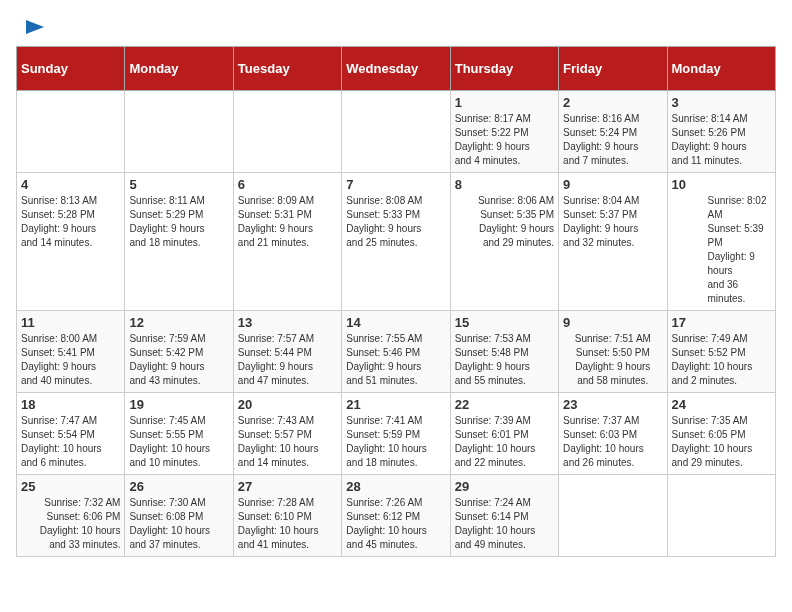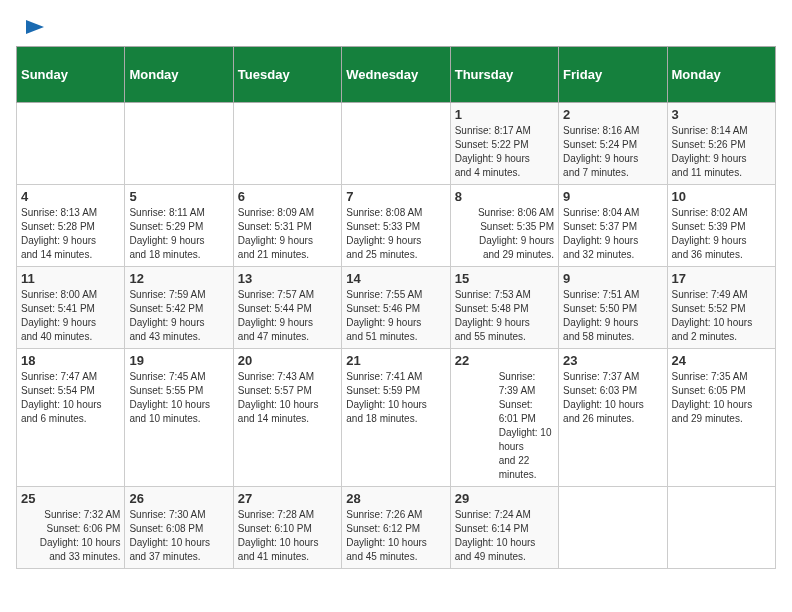--- a/index.html
+++ b/index.html
@@ -40,25 +40,25 @@
     .calendar-subtitle {
       font-size: 16px;
       color: #555;
     }
     table {
       width: 100%;
       border-collapse: collapse;
       table-layout: fixed;
     }
     thead tr th {
-      background-color: #15803d;
+      background-color: #b91c1c;
       color: #fff;
       font-size: 13px;
       font-weight: bold;
-      padding: 20px 4px;
+      padding: 14px 4px;
       text-align: left;
       border: 1px solid #aaa;
     }
     tbody tr td {
       border: 1px solid #ccc;
       vertical-align: top;
       padding: 4px 4px 4px 4px;
       font-size: 10.5px;
       color: #333;
       height: 80px;
@@ -181,21 +181,21 @@
         </td>
         <td>
           <div class="day-number">9</div>
           <div class="day-info" style="white-space: pre-line;">Sunrise: 8:04 AM
 Sunset: 5:37 PM
 Daylight: 9 hours
 and 32 minutes.</div>
         </td>
         <td>
           <div class="day-number">10</div>
-          <div class="day-info" style="white-space: pre-line;">Sunrise: 8:02 AM
+          <div class="day-info" style="white-space: pre-line; margin-left: 36px;">Sunrise: 8:02 AM
 Sunset: 5:39 PM
 Daylight: 9 hours
 and 36 minutes.</div>
         </td>
       </tr>
       <tr>
         <td>
           <div class="day-number">11</div>
           <div class="day-info" style="white-space: pre-line;">Sunrise: 8:00 AM
 Sunset: 5:41 PM
@@ -225,21 +225,21 @@
         </td>
         <td>
           <div class="day-number">15</div>
           <div class="day-info" style="white-space: pre-line;">Sunrise: 7:53 AM
 Sunset: 5:48 PM
 Daylight: 9 hours
 and 55 minutes.</div>
         </td>
         <td>
           <div class="day-number">9</div>
-          <div class="day-info" style="white-space: pre-line;">Sunrise: 7:51 AM
+          <div class="day-info" style="white-space: pre-line; text-align: center;">Sunrise: 7:51 AM
 Sunset: 5:50 PM
 Daylight: 9 hours
 and 58 minutes.</div>
         </td>
         <td>
           <div class="day-number">17</div>
           <div class="day-info" style="white-space: pre-line;">Sunrise: 7:49 AM
 Sunset: 5:52 PM
 Daylight: 10 hours
 and 2 minutes.</div>
@@ -269,21 +269,21 @@
         </td>
         <td>
           <div class="day-number">21</div>
           <div class="day-info" style="white-space: pre-line;">Sunrise: 7:41 AM
 Sunset: 5:59 PM
 Daylight: 10 hours
 and 18 minutes.</div>
         </td>
         <td>
           <div class="day-number">22</div>
-          <div class="day-info" style="white-space: pre-line; margin-left: 44px;">Sunrise: 7:39 AM
+          <div class="day-info" style="white-space: pre-line;">Sunrise: 7:39 AM
 Sunset: 6:01 PM
 Daylight: 10 hours
 and 22 minutes.</div>
         </td>
         <td>
           <div class="day-number">23</div>
           <div class="day-info" style="white-space: pre-line;">Sunrise: 7:37 AM
 Sunset: 6:03 PM
 Daylight: 10 hours
 and 26 minutes.</div>

